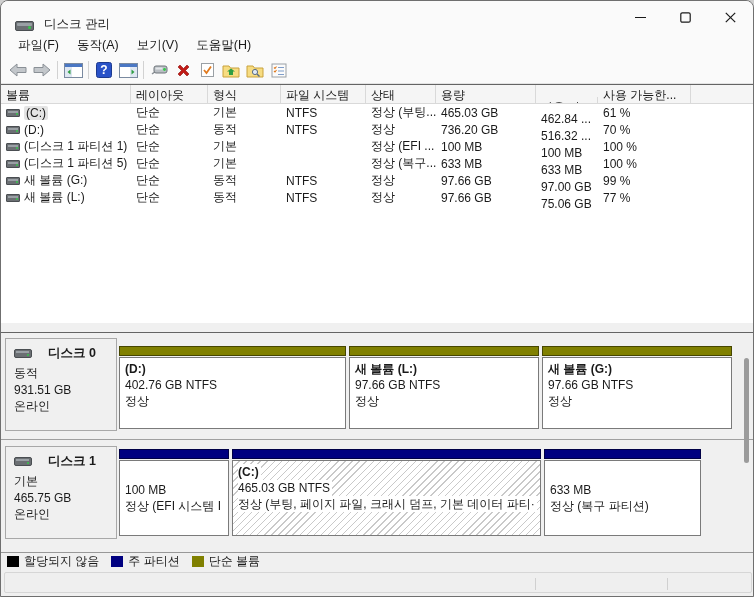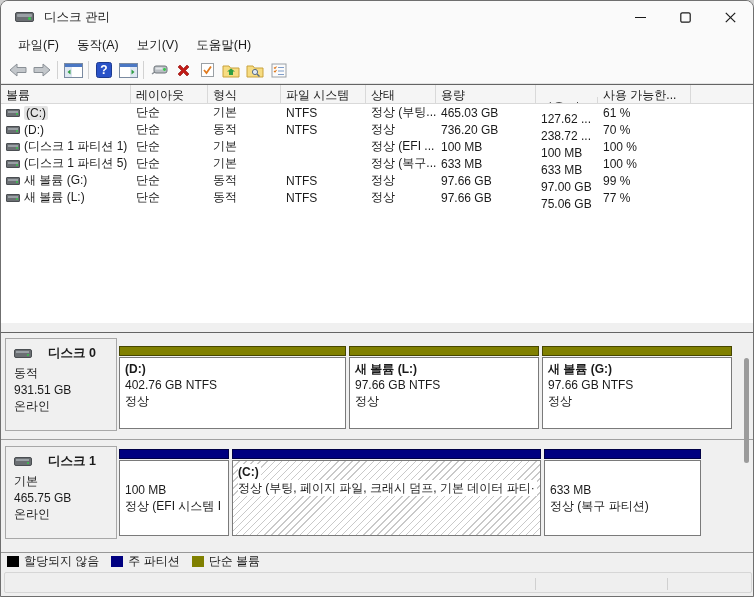--- a/index.html
+++ b/index.html
@@ -4,21 +4,21 @@
 <style>
   * { margin:0; padding:0; box-sizing:border-box; }
   html,body { background:#cfcfcf; }
   body { font-family:"Liberation Sans","DejaVu Sans",sans-serif; }
   #window {
     position:relative; width:754px; height:597px; background:#f0f0f0;
     border:1px solid #6f6f6f; border-radius:8px 8px 0 0; overflow:hidden;
     font-size:12px; color:#1a1a1a;
   }
   
-  #titlebar { position:absolute; left:0; top:0; width:100%; height:32px; background:#fafafa; display:flex; align-items:center; }
+  #titlebar { position:absolute; left:0; top:0; width:100%; height:32px; background:#fafafa; display:flex; align-items:flex-end; }
   #title-icon { width:20px; height:14px; margin-left:14px; position:relative; }
   .drive-glyph { position:absolute; left:0; top:2px; width:19px; height:10px; background:#6b6f73; border-radius:2px; border:1px solid #4a4e52; }
   .drive-glyph:before { content:""; position:absolute; left:1px; top:1px; width:15px; height:3px; background:#9aa0a5; border-radius:1px; }
   .drive-glyph:after { content:""; position:absolute; right:2px; bottom:1px; width:3px; height:3px; background:#35c94a; border-radius:50%; }
   #title-text { margin-left:9px; font-size:12.5px; }
   #window-controls { position:absolute; right:0; top:0; height:32px; display:flex; }
   .win-btn { width:45px; height:32px; display:flex; align-items:center; justify-content:center; }
   .win-btn svg { display:block; }
   
   #menubar { position:absolute; left:0; top:32px; width:100%; height:24px; background:#fafafa; display:flex; align-items:center; padding-left:8px; }
@@ -223,34 +223,34 @@
     <div class="row">
       <div class="cell c0 vol-cell">
           <span class="vol-icon"></span>
           <span class="focused-label">(C:)</span>
         </div>
       <div class="cell c1">단순</div>
       <div class="cell c2">기본</div>
       <div class="cell c3">NTFS</div>
       <div class="cell c4">정상 (부팅...</div>
       <div class="cell c5">465.03 GB</div>
-      <div class="cell c6">127.62 ...</div>
+      <div class="cell c6">462.84 ...</div>
       <div class="cell c7">61 %</div>
     </div>
     <div class="row">
       <div class="cell c0 vol-cell">
           <span class="vol-icon"></span>
           <span>(D:)</span>
         </div>
       <div class="cell c1">단순</div>
       <div class="cell c2">동적</div>
       <div class="cell c3">NTFS</div>
       <div class="cell c4">정상</div>
       <div class="cell c5">736.20 GB</div>
-      <div class="cell c6">238.72 ...</div>
+      <div class="cell c6">516.32 ...</div>
       <div class="cell c7">70 %</div>
     </div>
     <div class="row">
       <div class="cell c0 vol-cell">
           <span class="vol-icon"></span>
           <span>(디스크 1 파티션 1)</span>
         </div>
       <div class="cell c1">단순</div>
       <div class="cell c2">기본</div>
       <div class="cell c3"></div>
@@ -359,20 +359,21 @@
         <div class="part-body center-body">
 
           <div class="p-line">100 MB</div>
           <div class="p-line">정상 (EFI 시스템 I</div>
         </div>
       </div>
       <div class="part" id="d1p1">
         <div class="part-bar bar-navy"></div>
         <div class="part-body hatched">
           <div class="p-row"><span class="p-name p-line">(C:)</span></div>
+          <div class="p-row"><span class="p-line">465.03 GB NTFS</span></div>
           <div class="p-row"><span class="p-line">정상 (부팅, 페이지 파일, 크래시 덤프, 기본 데이터 파티·</span></div>
         </div>
       </div>
       <div class="part" id="d1p2">
         <div class="part-bar bar-navy"></div>
         <div class="part-body center-body">
 
           <div class="p-line">633 MB</div>
           <div class="p-line">정상 (복구 파티션)</div>
         </div>

